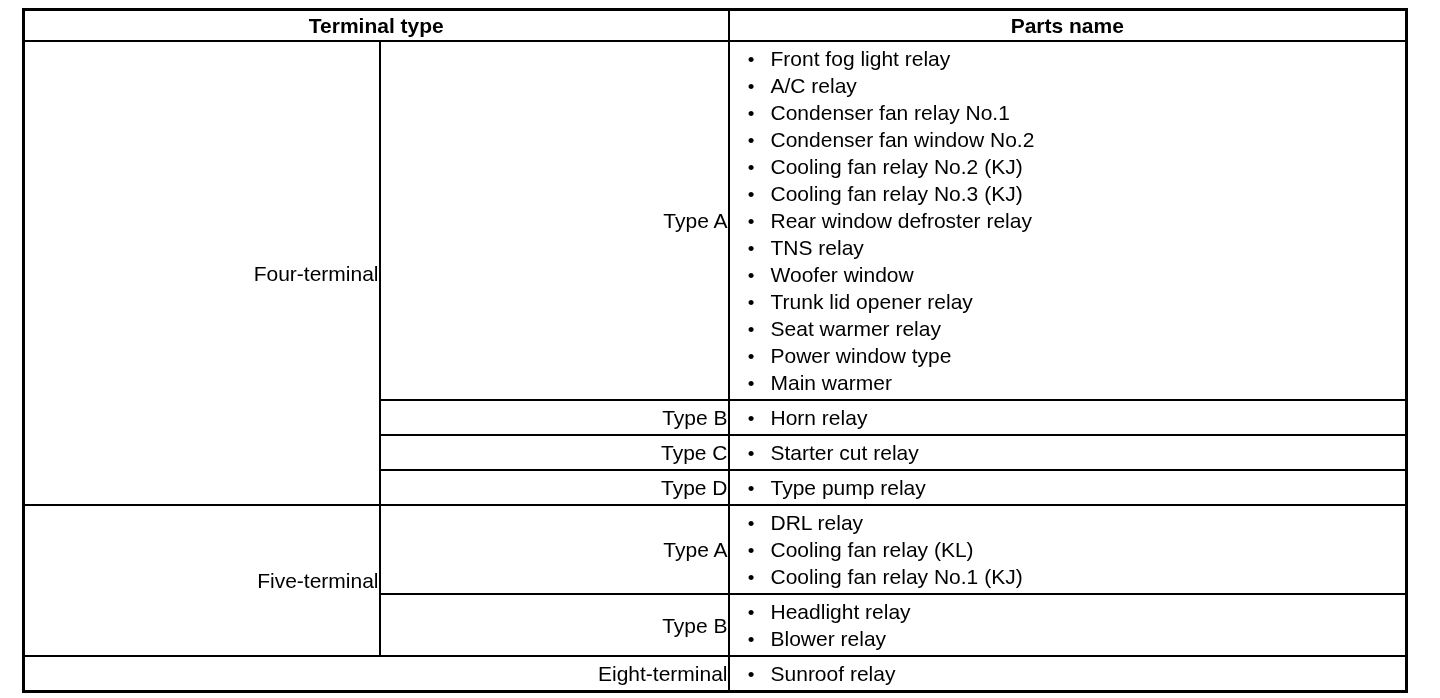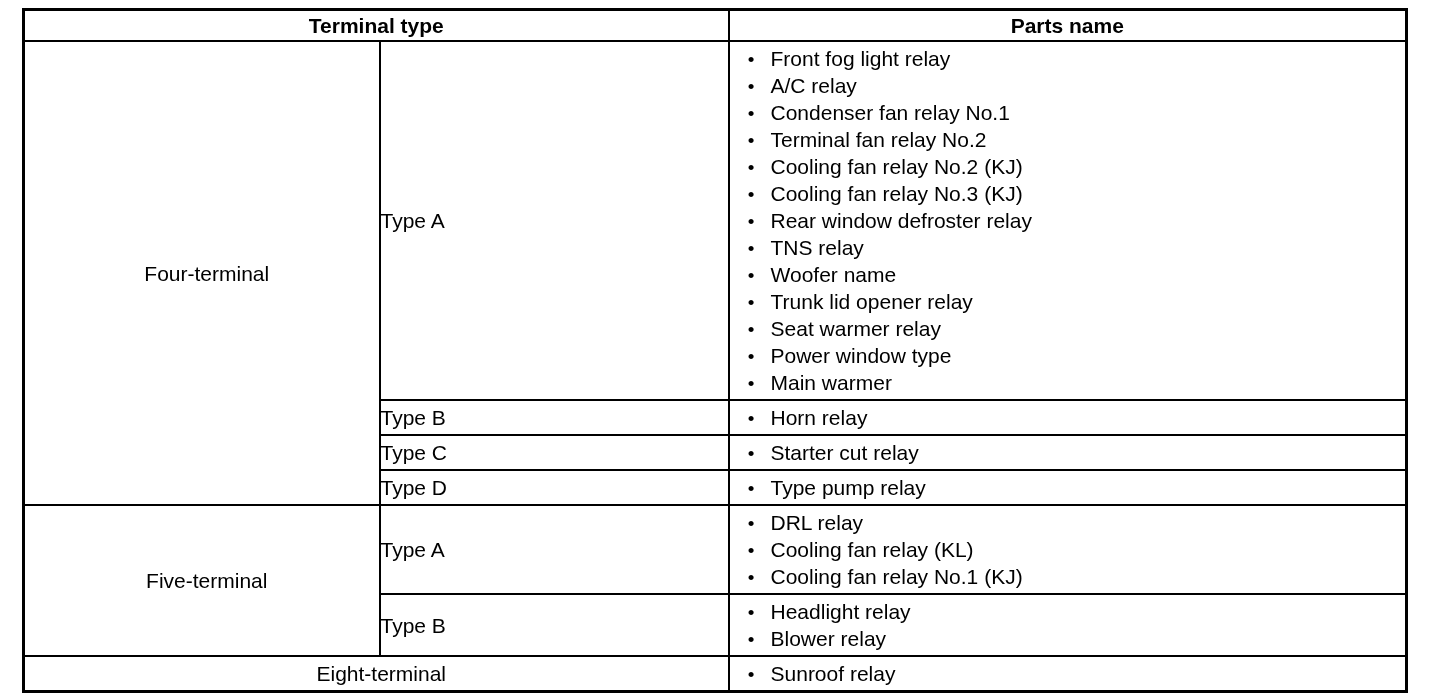--- a/index.html
+++ b/index.html
@@ -32,27 +32,27 @@
   col.c2 { width: 349px; }
   col.c3 { width: 678px; }
   thead th {
     font-weight: bold;
     text-align: center;
     height: 31px;
     line-height: 27px;
     padding: 1px 0;
   }
   td.terminal-cell {
-    text-align: center;
+    text-align: right;
     vertical-align: middle;
     padding-left: 10px;
     line-height: 25px;
   }
   td.type-cell {
-    text-align: left;
+    text-align: right;
     vertical-align: middle;
     line-height: 25px;
   }
   td.parts-cell {
     vertical-align: middle;
     padding: 3px 0;
   }
   .part-line {
     display: flex;
     align-items: baseline;
@@ -98,41 +98,41 @@
             <div class="part-line">
               <span class="bullet">•</span>
               <span>A/C relay</span>
             </div>
             <div class="part-line">
               <span class="bullet">•</span>
               <span>Condenser fan relay No.1</span>
             </div>
             <div class="part-line">
               <span class="bullet">•</span>
-              <span>Terminal fan relay No.2</span>
+              <span>Condenser fan window No.2</span>
             </div>
             <div class="part-line">
               <span class="bullet">•</span>
               <span>Cooling fan relay No.2 (KJ)</span>
             </div>
             <div class="part-line">
               <span class="bullet">•</span>
               <span>Cooling fan relay No.3 (KJ)</span>
             </div>
             <div class="part-line">
               <span class="bullet">•</span>
               <span>Rear window defroster relay</span>
             </div>
             <div class="part-line">
               <span class="bullet">•</span>
               <span>TNS relay</span>
             </div>
             <div class="part-line">
               <span class="bullet">•</span>
-              <span>Woofer name</span>
+              <span>Woofer window</span>
             </div>
             <div class="part-line">
               <span class="bullet">•</span>
               <span>Trunk lid opener relay</span>
             </div>
             <div class="part-line">
               <span class="bullet">•</span>
               <span>Seat warmer relay</span>
             </div>
             <div class="part-line">

